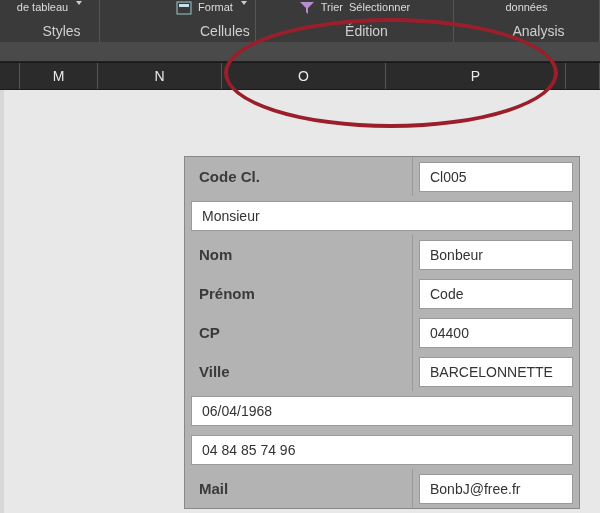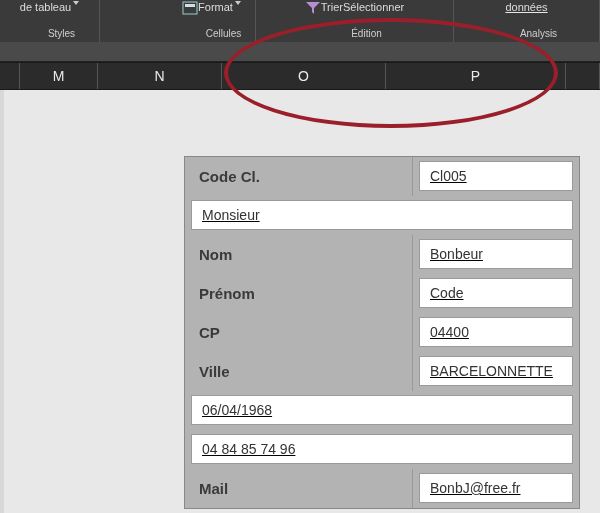--- a/index.html
+++ b/index.html
@@ -21,30 +21,31 @@
     top: 0;
     height: 42px;
     text-align: center;
     border-right: 1px solid #555;
   }
   .ribbon .group .top-stub {
     height: 22px;
     display: flex;
     align-items: flex-start;
     justify-content: center;
+    gap: 6px;
     padding: 1px 8px 0 8px;
     font-size: 11px;
     color: #ddd;
     white-space: nowrap;
   }
   .ribbon .group .grp-label {
     position: absolute;
     bottom: 3px;
     left: 0; right: 8px;
-    font-size: 10px;
+    font-size: 14px;
     color: #cfcfcf;
     text-align: center;
     margin-left: 32px;
   }
   .ribbon .icon-box {
     width: 16px; height: 14px;
     display: inline-block;
   }
   .dropdown-caret {
     width: 0; height: 0;
@@ -129,23 +130,22 @@
     font-size: 15px;
     font-weight: 600;
     color: #3a3a3a;
     display: flex;
     align-items: center;
     border-right: 1px solid #999;
   }
   .card-value-wrap {
     flex: 1;
     display: flex;
-    align-items: flex-start;
+    align-items: center;
     padding: 4px 6px 4px 6px;
-    text-decoration: underline;
   }
   .card-value {
     background: #fff;
     border: 1px solid #9a9a9a;
     width: 100%;
     height: 30px;
     padding: 0 10px;
     font-size: 14px;
     color: #333;
     display: flex;
@@ -187,21 +187,21 @@
       <div class="top-stub">
         <span class="icon-box"><svg width="16" height="14" viewBox="0 0 16 14">
             <rect x="1" y="1" width="14" height="12" fill="none" stroke="#9cc" stroke-width="1"></rect>
             <rect x="3" y="3" width="10" height="3" fill="#cde"></rect>
           </svg></span>
         <span>Format</span>
         <span class="dropdown-caret"></span>
       </div>
       <div class="grp-label">Cellules</div>
     </div>
-    <div class="group" style="left: 454px; width: 146px; text-decoration: underline;">
+    <div class="group" style="left: 454px; width: 146px;">
       <div class="top-stub">
         <span>données</span>
       </div>
       <div class="grp-label">Analysis</div>
     </div>
   </div>
 <div class="thin-bar"></div>
 
 <div class="col-row">
   <div class="row-gutter"></div>

